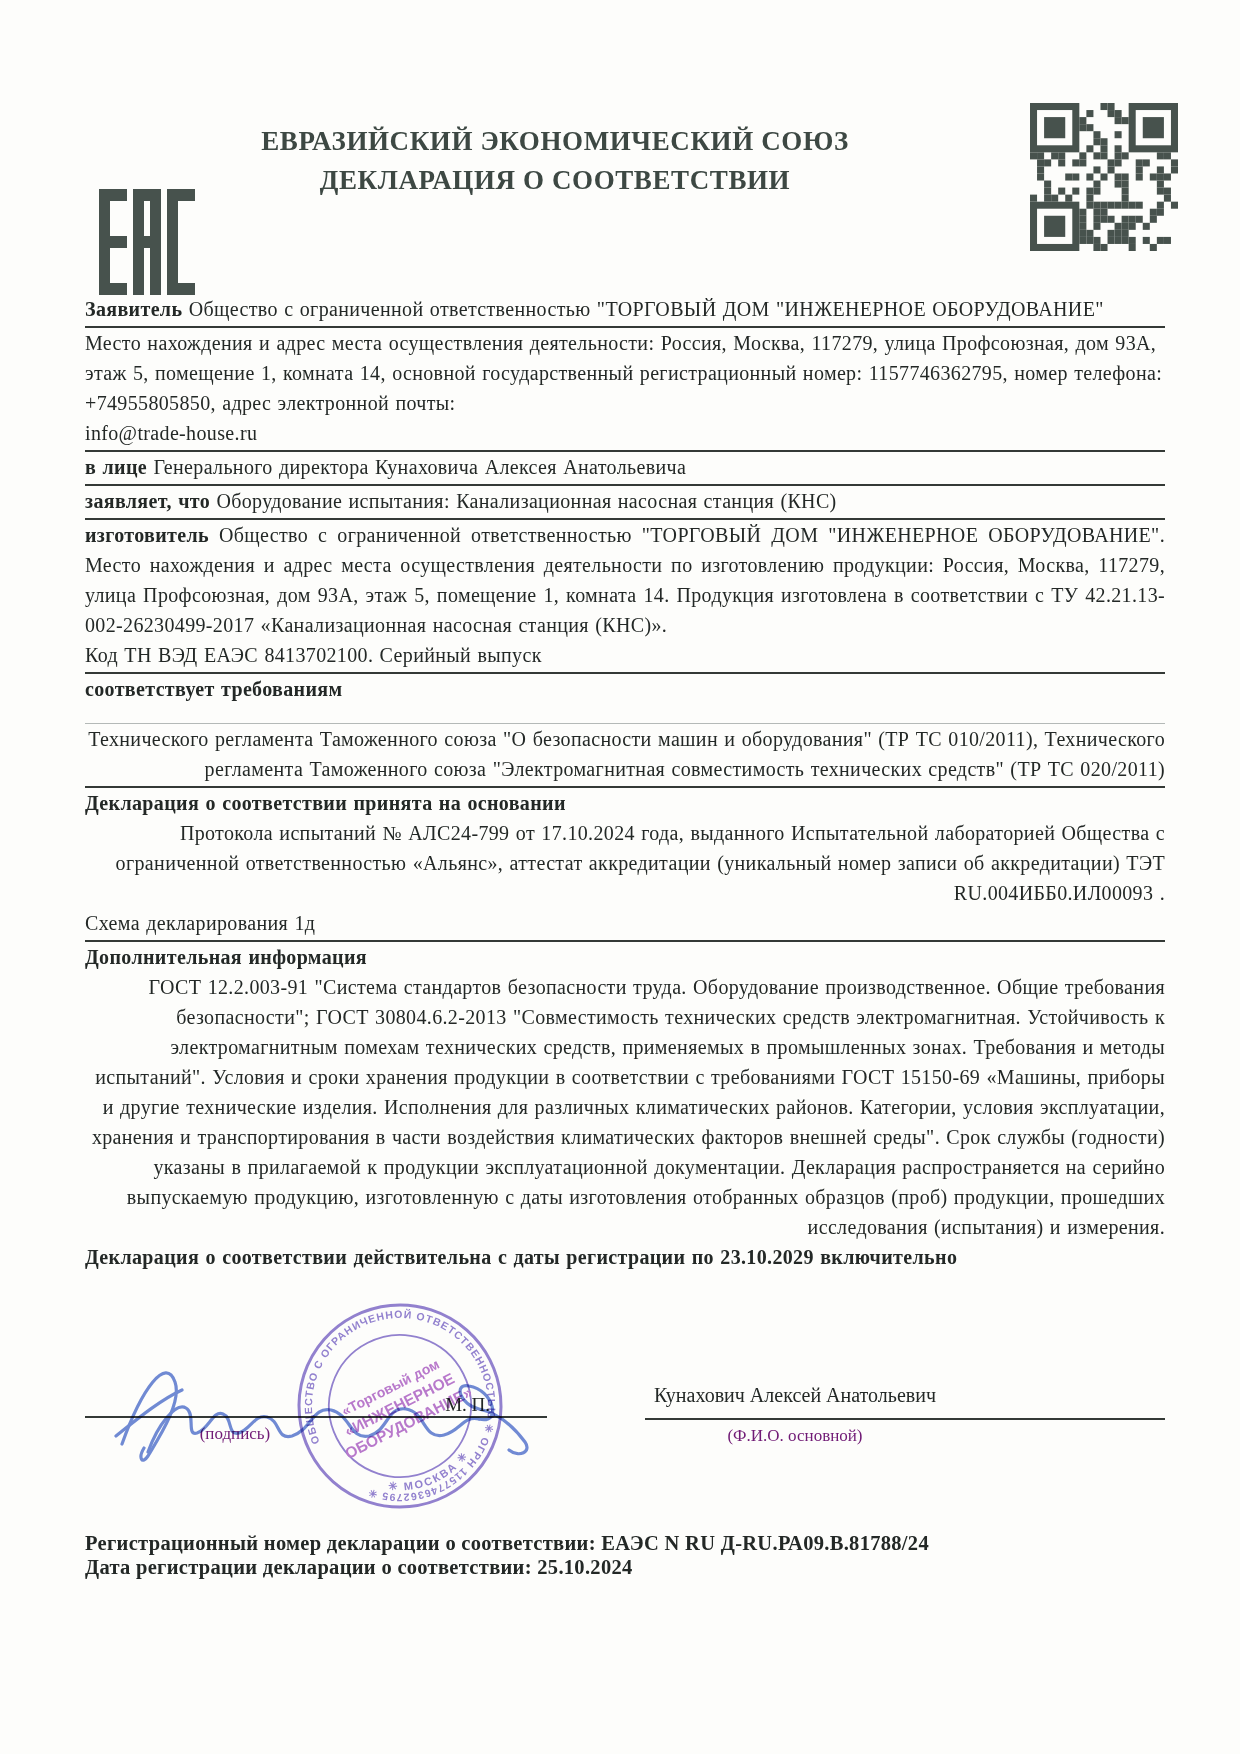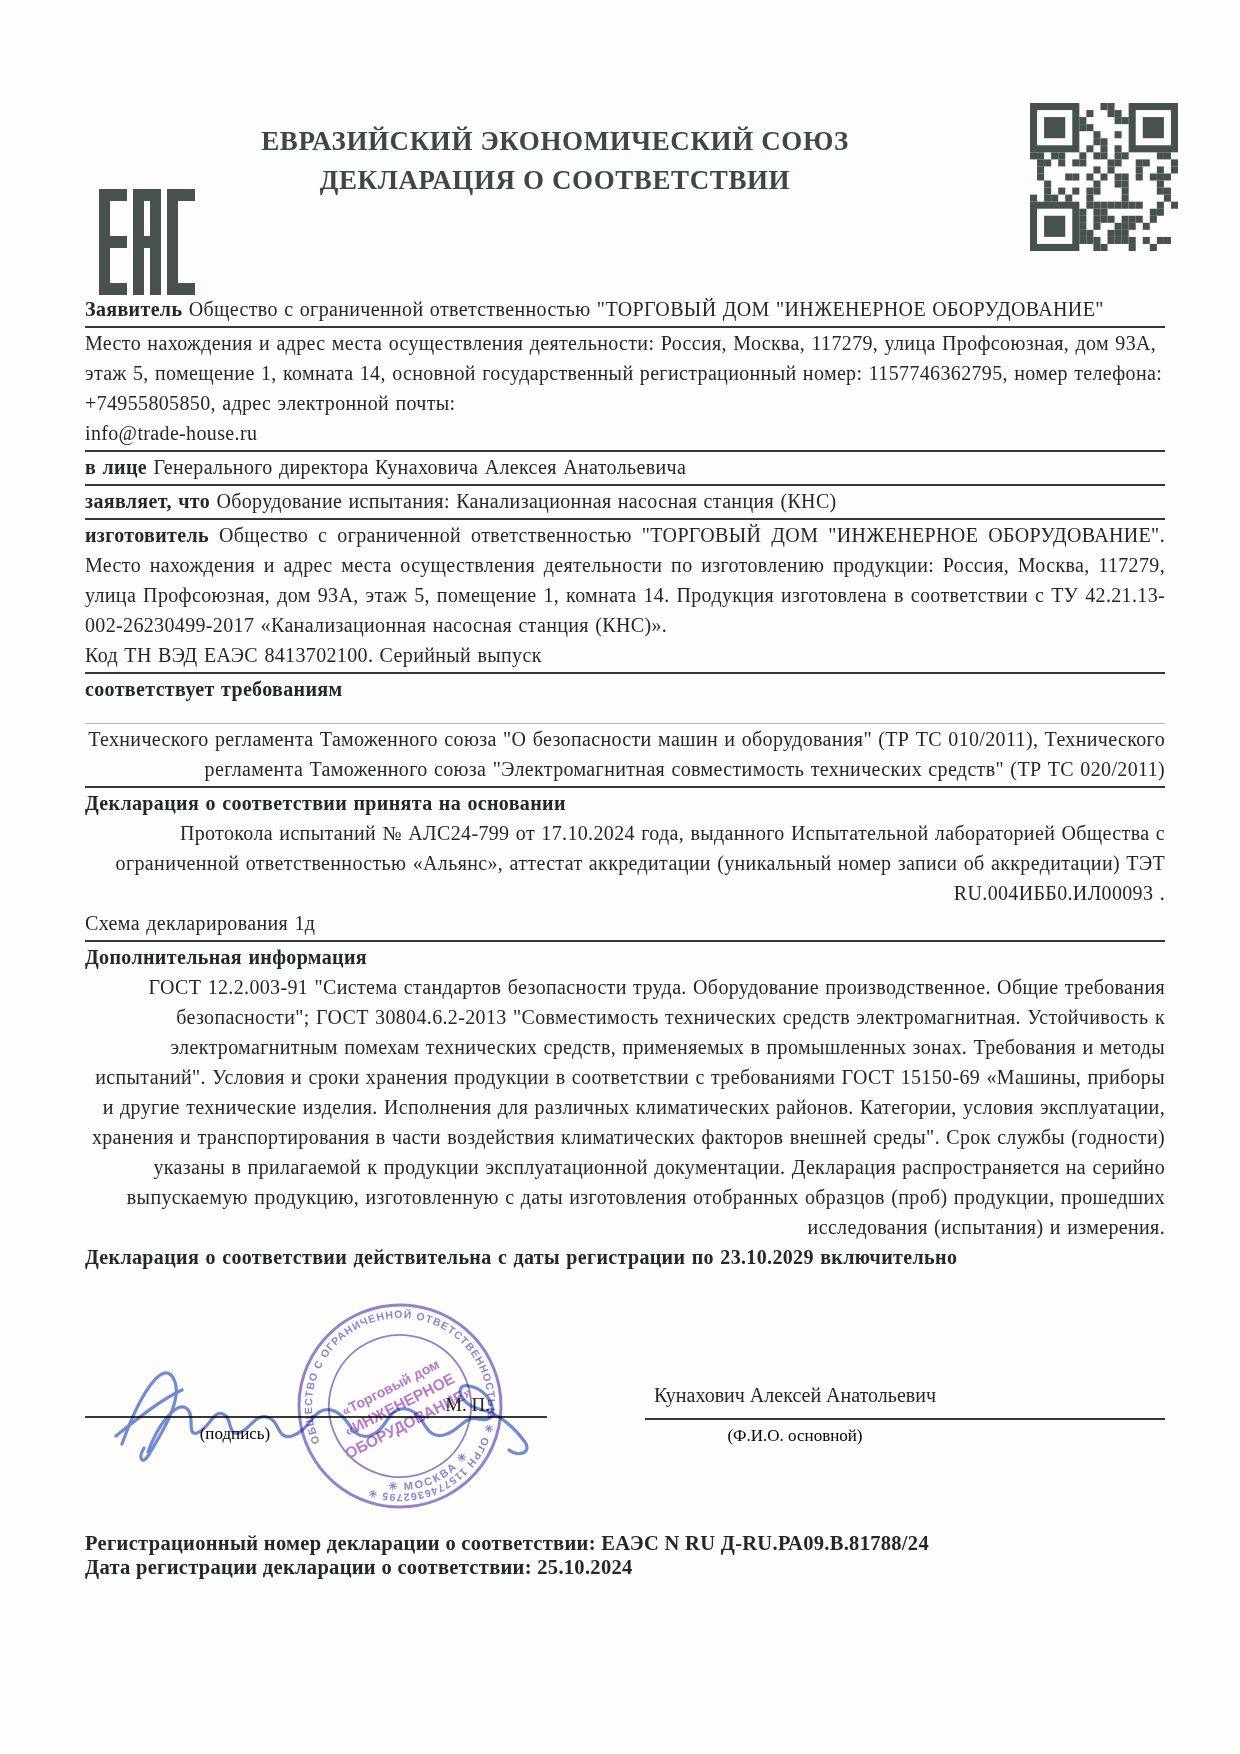--- a/index.html
+++ b/index.html
@@ -31,21 +31,21 @@
   .rule{border-bottom:2px solid #343936;padding-bottom:2px;margin-bottom:4px;}
   .rule-light{border-bottom:1px solid #b4b9b7;padding-bottom:19px;margin-bottom:4px;}
   .lbl{font-weight:bold;}
   .hd{font-weight:bold;}
   .just{text-align:justify;}
   .mt{margin-top:5px;text-align:right;}
   
   .sig-line{position:absolute;height:0;border-bottom:2px solid #343936;}
   .sig-line.l{left:85px;top:1416px;width:462px;}
   .sig-line.r{left:645px;top:1418px;width:520px;}
-  .sig-caption{position:absolute;font-size:17px;text-align:center;color:#000000;}
+  .sig-caption{position:absolute;font-size:17px;text-align:center;color:#701a75;}
   .cap-l{left:85px;top:1424px;width:300px;}
   .cap-r{left:645px;top:1426px;width:300px;}
   .mp-note{position:absolute;left:360px;top:1394px;width:130px;text-align:right;font-size:19px;}
   .fio-name{position:absolute;left:615px;top:1384px;width:360px;text-align:center;font-size:20px;}
   .reg-line{position:absolute;left:85px;width:1080px;font-weight:bold;font-size:20.5px;letter-spacing:.3px;}
   .reg-num{top:1532px;}
   .reg-date{top:1556px;}
   
   .stamp{
     position:absolute;left:292px;top:1298px;width:216px;height:216px;

